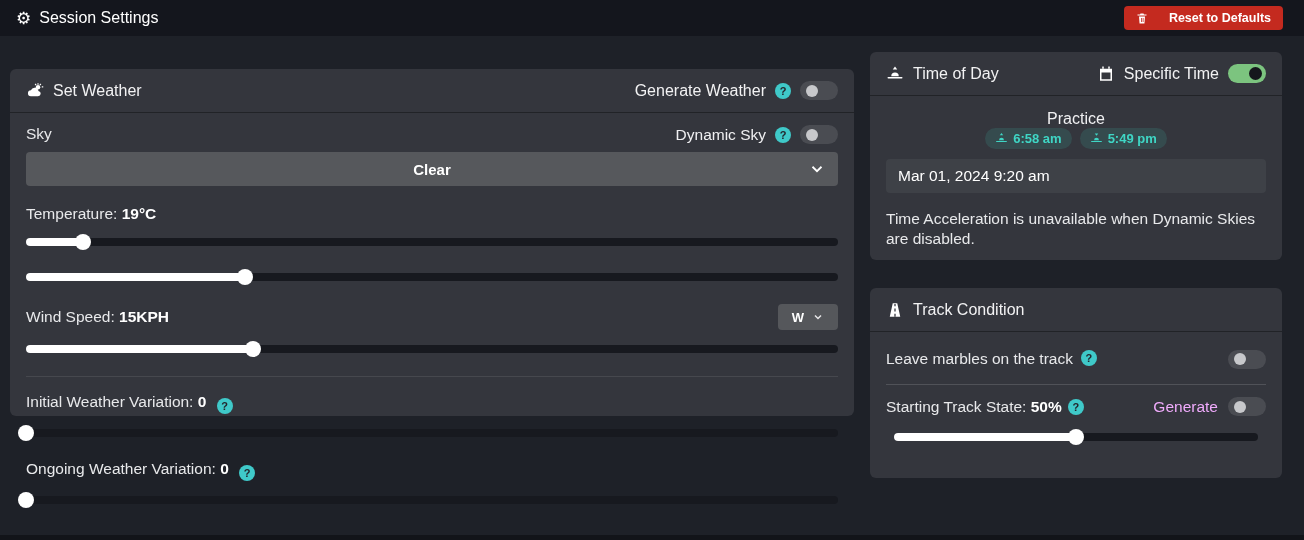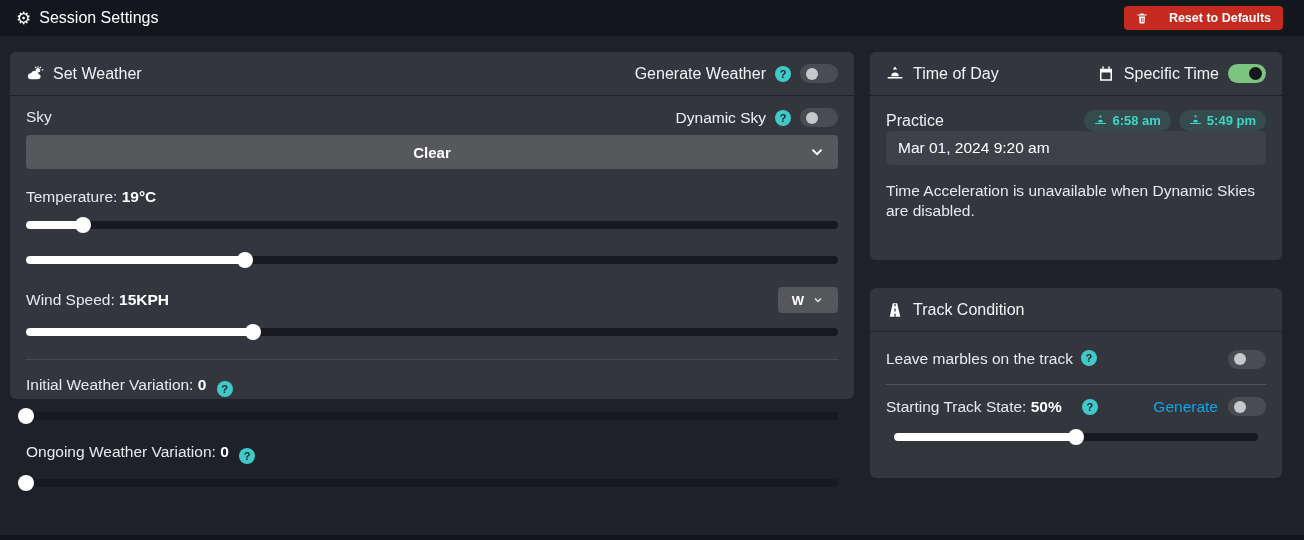--- a/index.html
+++ b/index.html
@@ -21,21 +21,21 @@
   .reset-btn{
     margin-left:auto; display:flex; align-items:center; gap:21px;
     background:#c42a1f; color:#fff; border:none; border-radius:4px;
     font-family:inherit; font-size:12.5px; font-weight:bold;
     padding:5px 12px; cursor:pointer;
   }
   .reset-btn svg{ width:12px; height:13px; fill:#fff;}
   
   .content{ display:flex; gap:16px; padding:16px 22px 0 10px;}
   .panel{ background:#34363d; border-radius:6px; }
-  .weather-panel{ width:844px; height:347px; }
+  .weather-panel{ width:844px; height:347px;margin-top:17px; }
   .right-col{ width:412px; display:flex; flex-direction:column; gap:28px;}
   .time-panel{ height:208px;}
   .track-panel{ height:190px;}
   .bottom-strip{ position:absolute; left:0; bottom:0; width:100%; height:5px; background:#121419;}
   
   .panel-header{
     height:44px; padding:0 16px;
     display:flex; align-items:center; justify-content:space-between;
     border-bottom:1px solid rgba(0,0,0,.35);
   }
@@ -92,44 +92,44 @@
   .mini-select{
     width:60px; height:26px; background:#55575b; border-radius:4px;
     display:flex; align-items:center; justify-content:center; gap:8px;
     cursor:pointer;
   }
   .mini-select .ms-text{ font-size:13px; font-weight:bold; color:#fff;}
   .mini-select svg{ width:12px; height:12px; stroke:#e6e6e8; fill:none;}
   .w-divider{ border:none; border-top:1px solid rgba(255,255,255,.09); margin:19px 0 0 0;}
   
   .tp-body{ padding:12px 16px 0 16px;}
-  .practice-row{ display:flex; align-items:center; justify-content:space-between; margin-top:2px;}
+  .practice-row{ display:flex; align-items:center; justify-content:space-between; margin-top:2px;flex-direction:column;}
   .practice-label{ font-size:16px; color:#f0f0f2;}
   .pills{ display:flex; gap:8px;}
   .pill{
     display:flex; align-items:center; gap:5px;
     background:rgba(63,214,197,.13); color:#3fd6c5;
     font-size:13px; font-weight:bold; border-radius:11px; padding:3px 10px;
   }
   .pill svg{ width:13px; height:13px; fill:#3fd6c5;}
   .datetime-input{
-    width:100%; height:34px; background:#3e4147;
+    margin-top:10px; width:100%; height:34px; background:#3e4147;
     border:none; border-radius:4px; color:#fff; font-family:inherit;
     font-size:15.5px; padding:0 12px; cursor:pointer;
   }
   .time-note{ margin-top:16px; font-size:15.5px; line-height:1.3; color:#e8e9eb;}
   
   .tk-body{ padding:6px 16px 0 16px;}
   .marbles-row{ display:flex; align-items:center; justify-content:space-between; height:42px;}
   .marbles-left{ display:flex; gap:8px; font-size:15.5px;}
   .tk-divider{ border:none; border-top:1px solid rgba(255,255,255,.14); margin:4px 0 12px 0;}
   .state-row{ display:flex; align-items:center; justify-content:space-between;}
-  .state-left{ display:flex; align-items:center; gap:20px; font-size:15.5px;}
+  .state-left{ display:flex; align-items:center; gap:6px; font-size:15.5px;}
   .state-left b{ color:#fff;}
-  .state-right{ display:flex; align-items:center; gap:10px; font-size:15.5px; color:#0ea5e9;margin-left:44px;}
+  .state-right{ display:flex; align-items:center; gap:10px; font-size:15.5px; color:#f0abfc;margin-left:44px;}
   .tk-slider{ margin:13px 8px 0 8px;}
 </style>
 </head>
 <body>
 
 <div class="topbar">
   <div class="topbar-title">
     <span class="gear-glyph">⚙</span>
     <span>Session Settings</span>
   </div>

